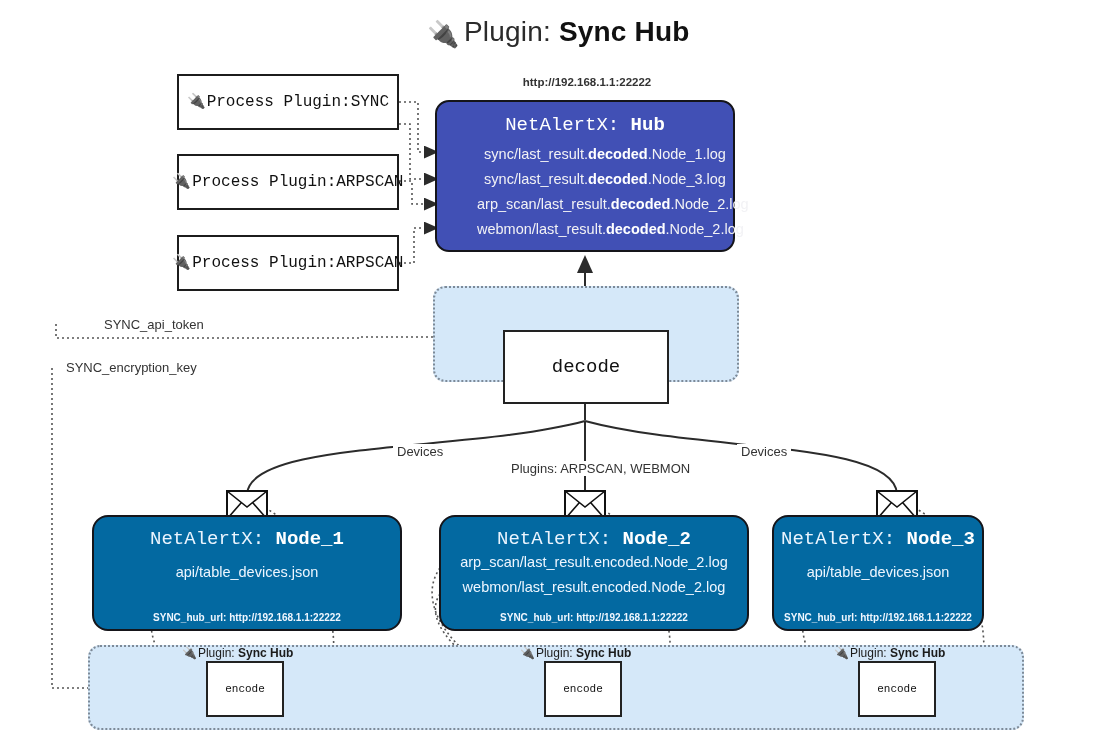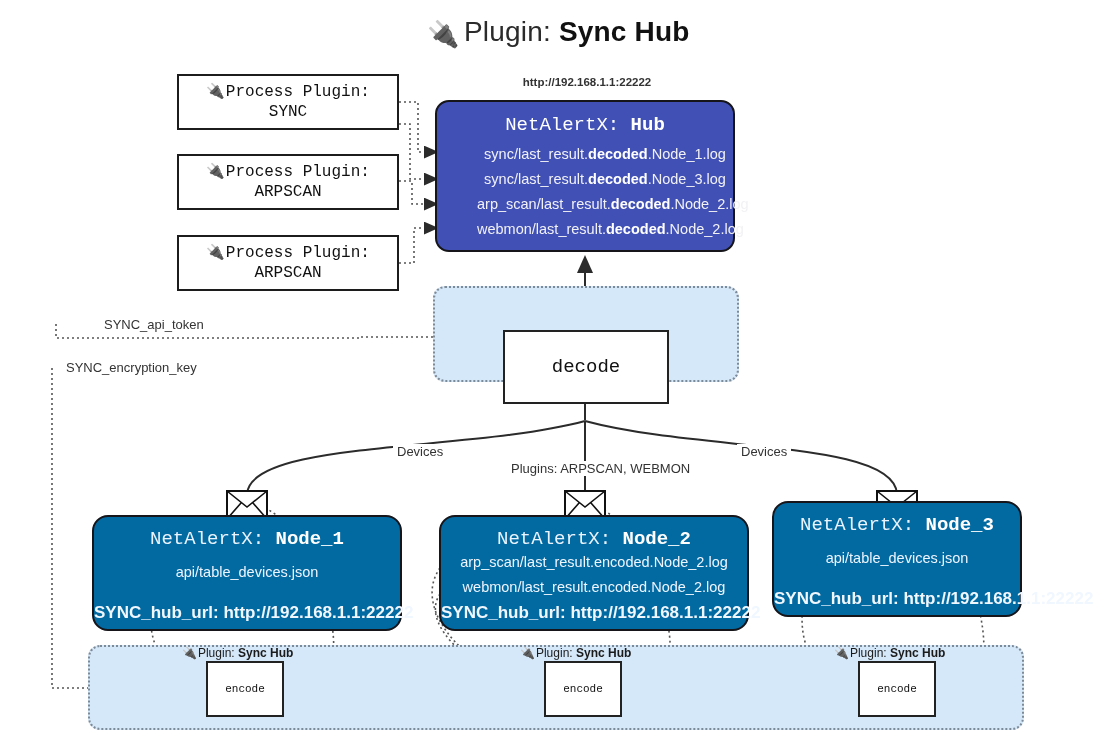--- a/index.html
+++ b/index.html
@@ -31,21 +31,21 @@
   #title .bold { font-weight:bold; color:#111; }
 
   
   .proc {
     width:222px; height:56px;
     border:2px solid #1c1c1c;
     background:#fff;
     font-family:"Liberation Mono", monospace;
     font-size:16px;
     line-height:1.25;
-    display:flex; flex-direction:column;
+    display:flex; 
     align-items:center; justify-content:center;
     color:#111;
   }
   .proc .l1 { white-space:nowrap; }
   .proc .l1 .plug { font-family:"DejaVu Sans", sans-serif; font-size:15px; margin-right:1px; }
   .proc .l2 { white-space:nowrap; }
 
   
   #hub-url {
     left:462px; top:76px; width:250px;
@@ -105,21 +105,21 @@
     font-size:19px; color:#eaf4fe; text-align:center;
     margin-top:11px; white-space:nowrap;
   }
   .node .ntitle b { font-weight:bold; color:#ffffff; }
   .node .nline {
     font-size:14.5px; color:#eef6ff; text-align:center;
     white-space:nowrap; line-height:25px;
   }
   .node .nfoot {
     position:absolute; left:0; bottom:6px; width:100%;
-    text-align:center; font-size:17px; font-weight:bold; color:#f0f7ff;
+    text-align:center; font-size:10px; font-weight:bold; color:#f0f7ff;
     white-space:nowrap;
   }
 
   
   .env { width:42px; height:30px; }
 
   
   #enc-wrap {
     left:88px; top:645px; width:936px; height:85px;
     background:#d5e8f9;
@@ -274,21 +274,21 @@
   <div class="abs node" style="left:431px; top:515px; width:310px;margin-left:8px;">
     <div class="ntitle">
       <span>NetAlertX:</span>
       <b>Node_2</b>
     </div>
     <div class="nline">arp_scan/last_result.encoded.Node_2.log</div>
     <div class="nline">webmon/last_result.encoded.Node_2.log</div>
     <div class="nfoot">SYNC_hub_url: http://192.168.1.1:22222</div>
   </div>
 
-  <div class="abs node" style="left:772px; top:501px; width:250px;">
+  <div class="abs node" style="left:772px; top:515px; width:212px;">
     <div class="ntitle">
       <span>NetAlertX:</span>
       <b>Node_3</b>
     </div>
     <div class="nline" style="margin-top:10px;">api/table_devices.json</div>
     <div class="nfoot">SYNC_hub_url: http://192.168.1.1:22222</div>
   </div>
 
   <div class="abs" id="enc-wrap"></div>
 

